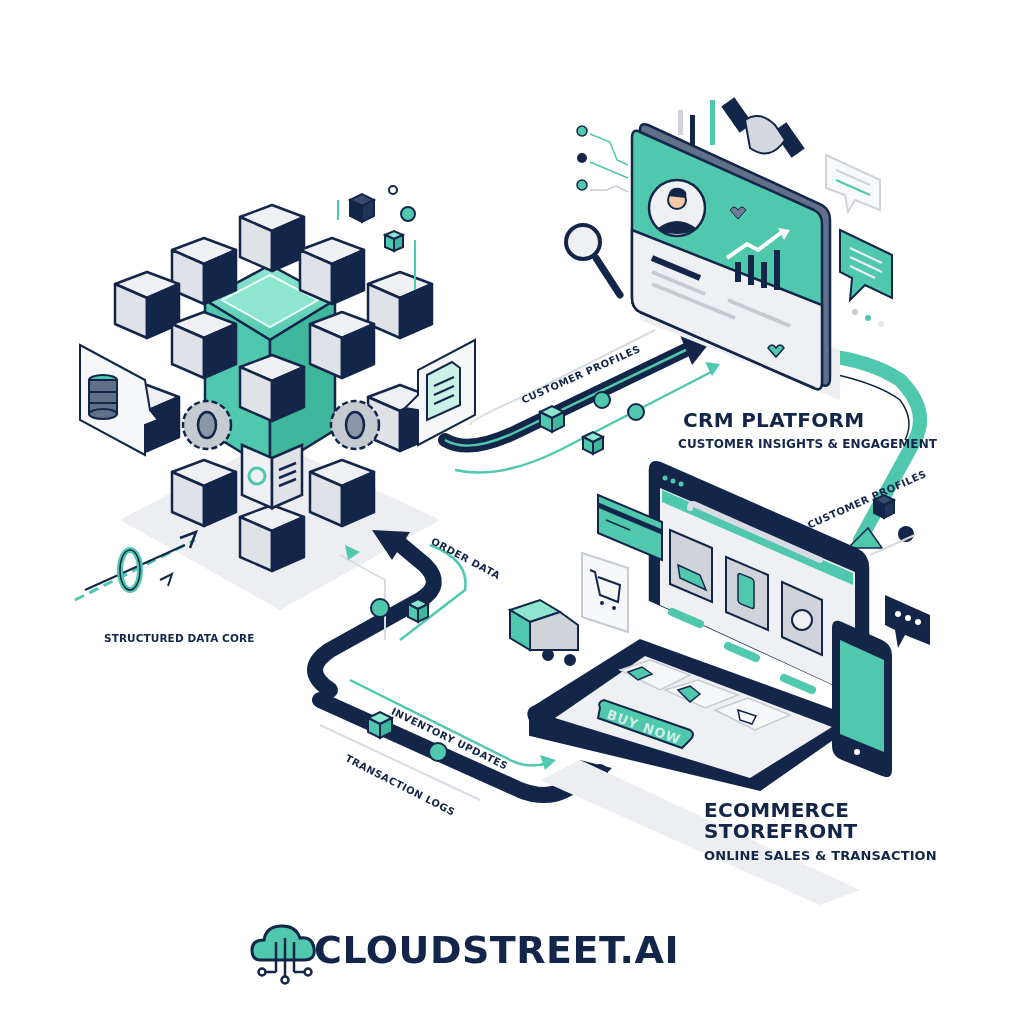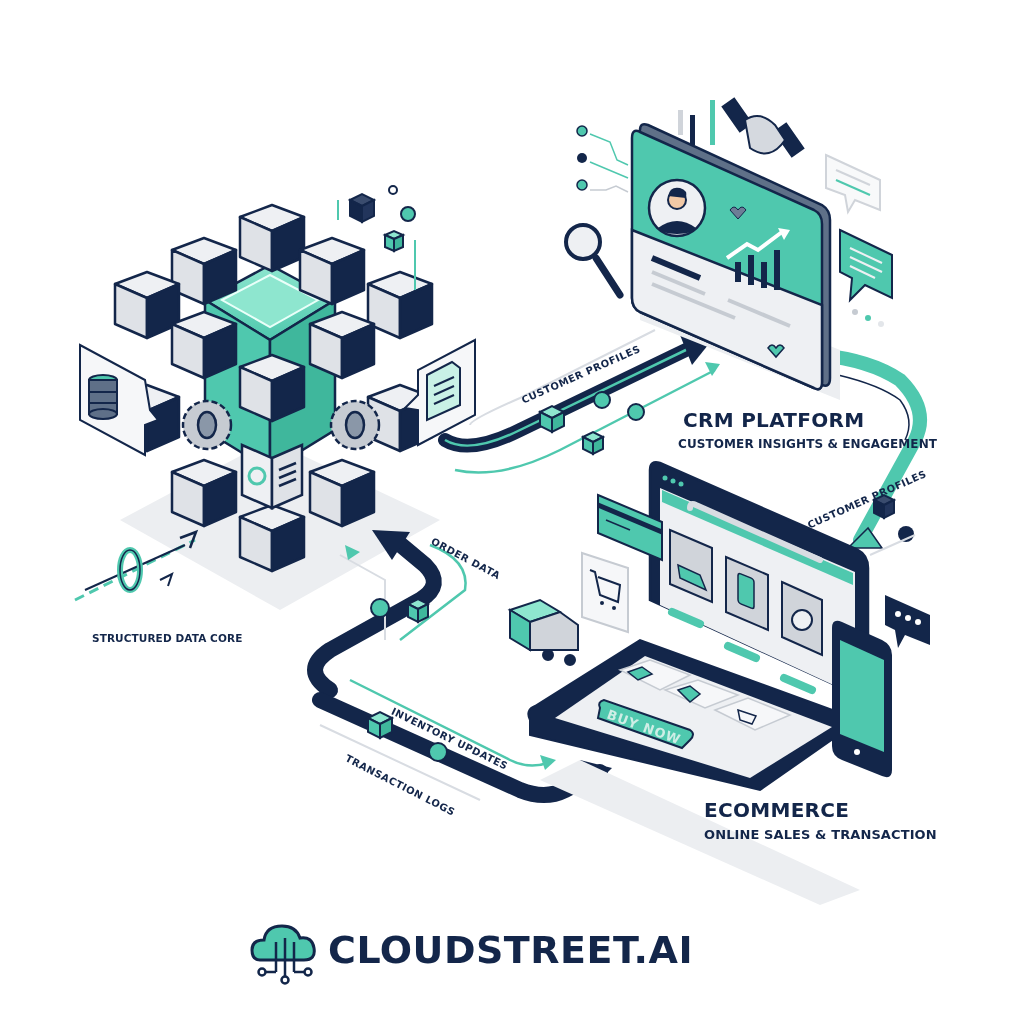--- a/index.html
+++ b/index.html
@@ -2,21 +2,21 @@
 <html><head>
 <meta charset="utf-8">
 <style>
   html, body { margin: 0; padding: 0; background: #ffffff; }
   body { width: 1024px; height: 1024px; position: relative; overflow: hidden; font-family: "DejaVu Sans", sans-serif; }
   #scene { position: absolute; left: 0; top: 0; width: 1024px; height: 1024px; }
   .label { position: absolute; color: #13264a; }
   .node-title { font-weight: 700; font-size: 20px; letter-spacing: 0.3px; line-height: 1.05; }
   .node-sub { font-weight: 700; font-size: 10.5px; letter-spacing: 0.1px; margin-top: 6px; }
   .flow-label { position: absolute; font-size: 10px; font-weight: 700; color: #13264a; letter-spacing: 0.5px; white-space: nowrap; transform-origin: left center; }
-  .brand { position: absolute; left: 248px; top: 920px; display: flex; align-items: center; gap: 14px; }
+  .brand { position: absolute; left: 248px; top: 920px; display: flex; align-items: center; }
   .brand-name { font-size: 38px; font-weight: 700; color: #13264a; letter-spacing: 0.5px; }
   .buy-now-text { font-size: 13px; font-weight: 700; fill: #cfeee6; letter-spacing: 1px; }
 </style>
 </head>
 <body>
 
 <svg id="scene" viewBox="0 0 1024 1024" xmlns="http://www.w3.org/2000/svg">
   <defs>
     <marker id="arrNavy" markerWidth="10" markerHeight="10" refX="5" refY="5" orient="auto" markerUnits="userSpaceOnUse">
       <path d="M0,0 L10,5 L0,10 z" fill="#13264a"></path>
@@ -387,30 +387,31 @@
     <line x1="42" y1="20" x2="42" y2="50" stroke="#13264a" stroke-width="2.5"></line>
     <polyline points="24,50 12,50" fill="none" stroke="#13264a" stroke-width="2.5"></polyline>
     <polyline points="42,50 54,50" fill="none" stroke="#13264a" stroke-width="2.5"></polyline>
     <circle cx="10" cy="50" r="3.5" fill="#ffffff" stroke="#13264a" stroke-width="2.5"></circle>
     <circle cx="33" cy="58" r="3.5" fill="#ffffff" stroke="#13264a" stroke-width="2.5"></circle>
     <circle cx="56" cy="50" r="3.5" fill="#ffffff" stroke="#13264a" stroke-width="2.5"></circle>
   </g>
 </svg>
 
 <div class="label" style="left:76px; top:626px;">
-  <div class="node-sub" style="margin-left:16px;">STRUCTURED DATA CORE</div>
+  <div class="node-sub" style="margin-left:28px;">STRUCTURED DATA CORE</div>
 </div>
 
 <div class="label" style="left:683px; top:410px;">
   <div class="node-title">CRM PLATFORM</div>
   <div class="node-sub" style="font-size:12px; margin-left:-5px;">CUSTOMER INSIGHTS &amp; ENGAGEMENT</div>
 </div>
 
 <div class="label" style="left:704px; top:800px;">
   <div class="node-title">ECOMMERCE</div>
+  <div class="node-title">STOREFRONT</div>
   <div class="node-sub" style="font-size:13px;">ONLINE SALES &amp; TRANSACTION</div>
 </div>
 
 <div class="flow-label" style="left:522px; top:395px; transform: rotate(-24deg);">CUSTOMER PROFILES</div>
 <div class="flow-label" style="left:808px; top:520px; transform: rotate(-24deg);">CUSTOMER PROFILES</div>
 <div class="flow-label" style="left:432px; top:535px; transform: rotate(28deg);">ORDER DATA</div>
 <div class="flow-label" style="left:392px; top:705px; transform: rotate(26deg);">INVENTORY UPDATES</div>
 <div class="flow-label" style="left:346px; top:752px; transform: rotate(27deg);">TRANSACTION LOGS</div>
 
 <div class="brand">

